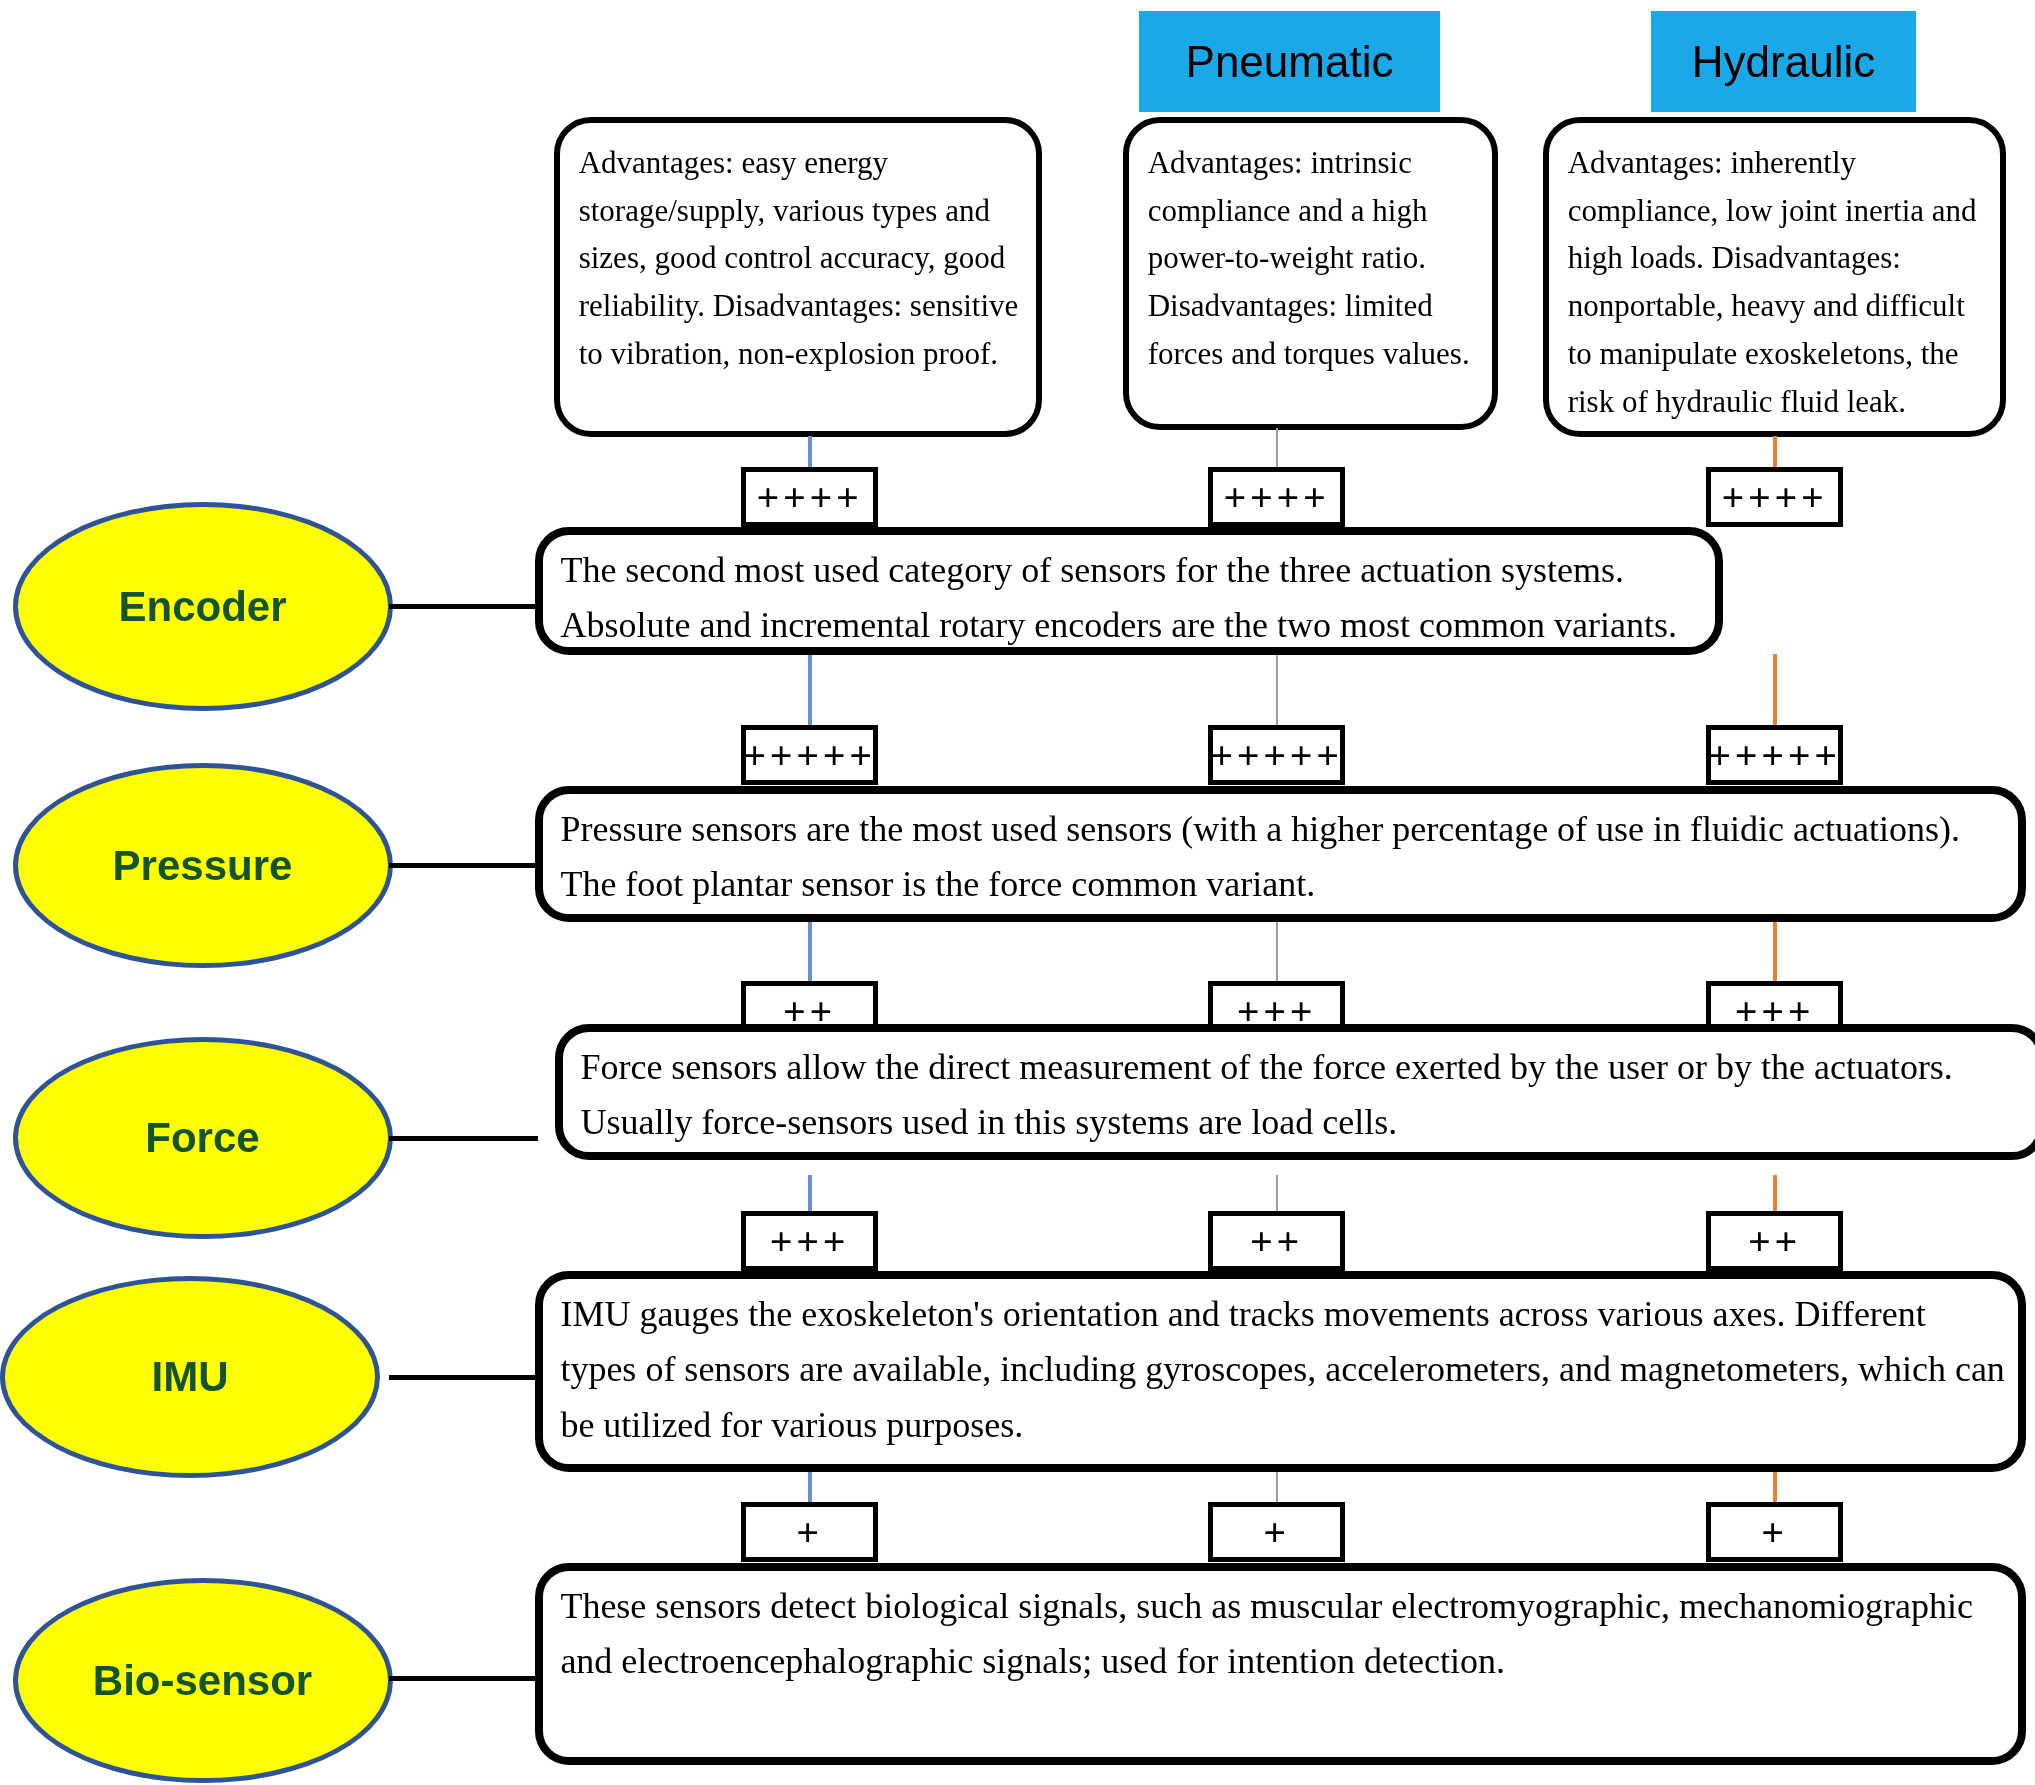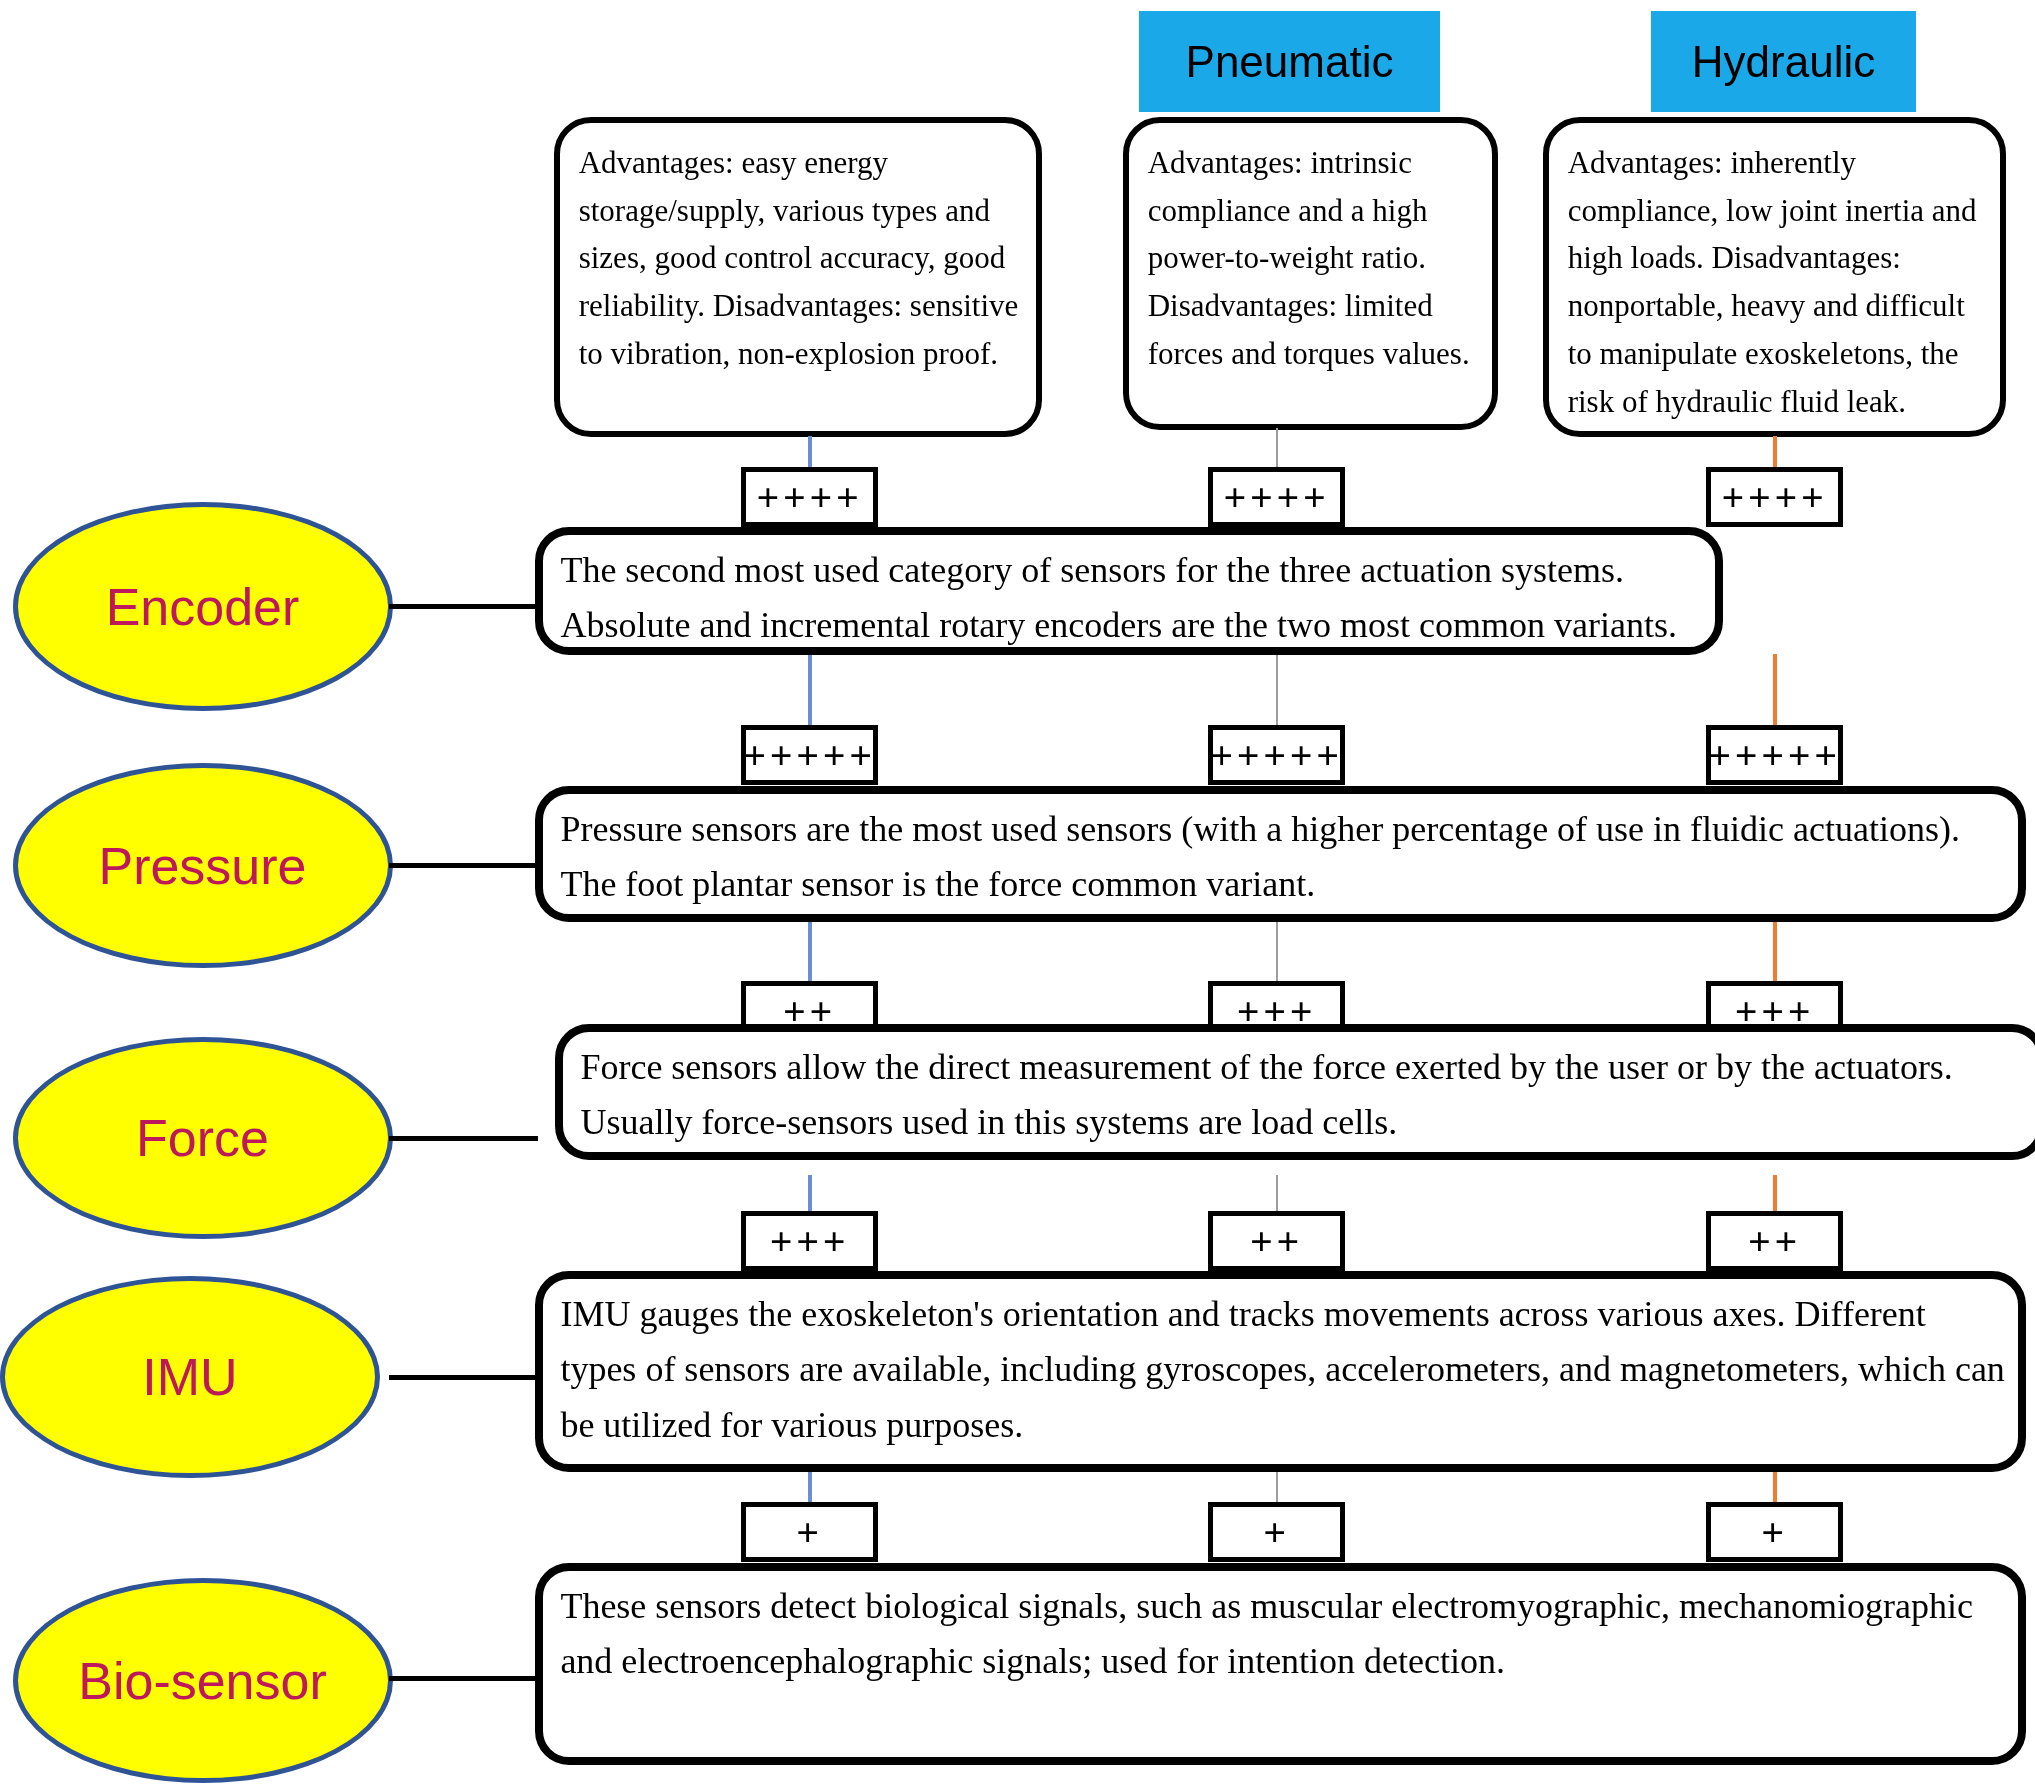--- a/index.html
+++ b/index.html
@@ -56,22 +56,23 @@
     color:#000;
   }
 
   
   .ellipse{
     background:var(--ellipse_fill);
     border:5px solid var(--ellipse_border);
     border-radius:50%;
     display:flex;align-items:center;justify-content:center;
     font-family:"Liberation Sans", sans-serif;
-    font-size:52px;
-    color:#be185d;
+    font-size:42px;
+    color:#14532d;
+    font-weight:bold;
   }
 
   
   .hline{background:var(--connector_black);height:5px;}
   .v-electrical{background:var(--line_electrical);width:3.7px;}
   .v-pneumatic{background:var(--line_pneumatic);width:1.9px;}
   .v-hydraulic{background:var(--line_hydraulic);width:3.7px;}
 </style>
 </head>
 <body>

